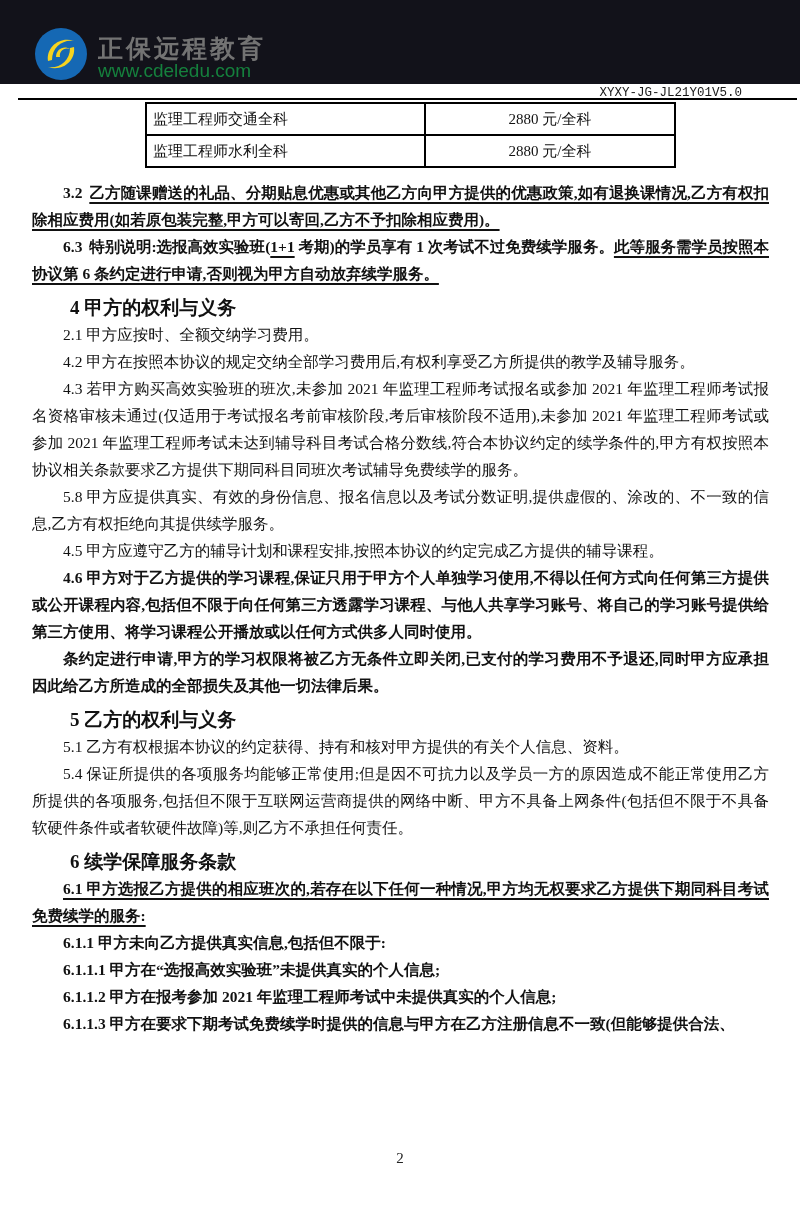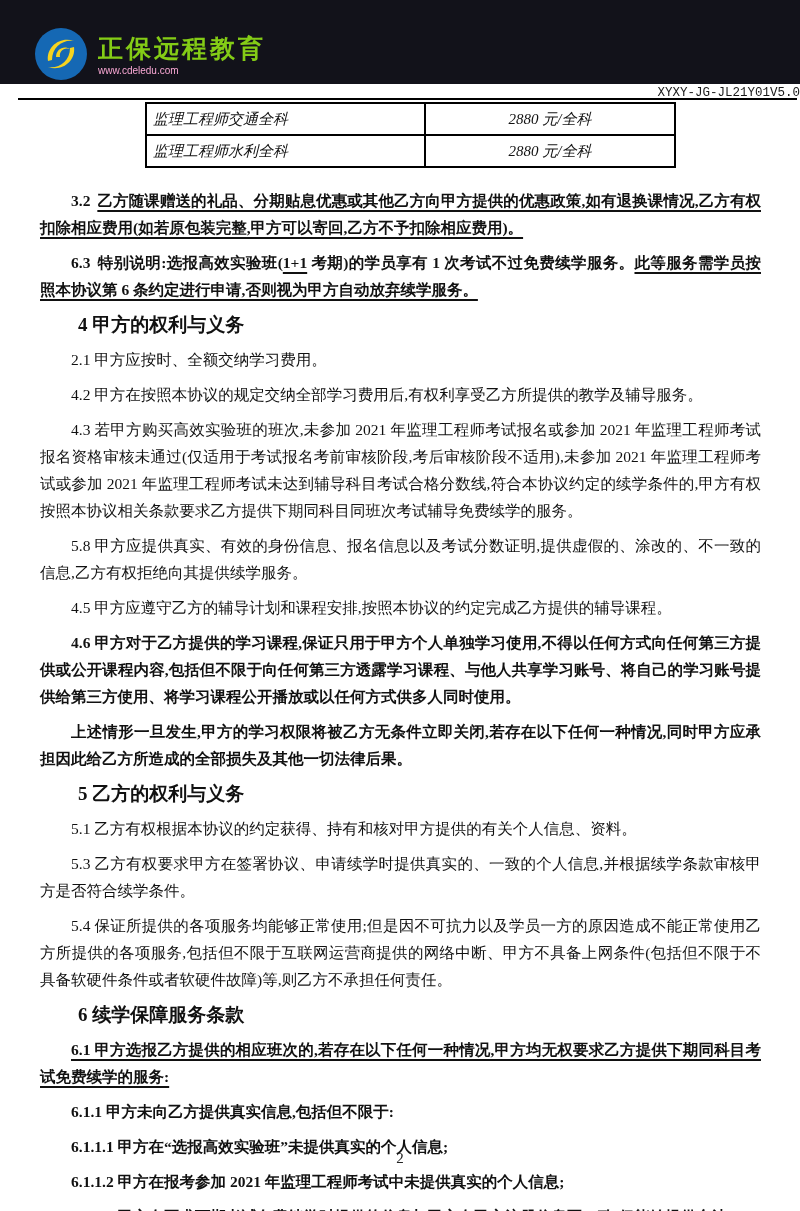--- a/index.html
+++ b/index.html
@@ -3,34 +3,34 @@
 <meta charset="utf-8">
 <style>
   html,body{margin:0;padding:0;background:#e8e8e8;}
   .page{width:800px;height:1211px;background:#ffffff;position:relative;overflow:hidden;
         font-family:"Liberation Serif",serif;color:#111111;margin:0 auto;}
   
   .band{height:84px;background:#12121a;display:flex;align-items:flex-end;
         padding:0 0 3px 34px;box-sizing:border-box;gap:10px;}
   .logo{display:block;line-height:0;}
   .brand{display:flex;flex-direction:column;justify-content:flex-end;padding-bottom:1px;}
-  .brand-name{color:#84cc16;font-size:25px;font-weight:bold;letter-spacing:3px;
+  .brand-name{color:#737373;font-size:25px;font-weight:bold;letter-spacing:3px;
               font-family:"Liberation Sans",sans-serif;line-height:28px;}
-  .brand-url{color:#f9a8d4;font-size:10px;font-family:"Liberation Sans",sans-serif;line-height:18px;}
-  .code-row{text-align:right;height:13px;line-height:13px;}
+  .brand-url{color:#15803d;font-size:19px;font-family:"Liberation Sans",sans-serif;line-height:18px;}
+  .code-row{text-align:right;padding-right:58px;height:13px;line-height:13px;}
   .doc-code{font-size:12.5px;font-family:"Liberation Mono",monospace;color:#1a1a1a;letter-spacing:0px;}
   .rule{height:2px;background:#000;margin:1px 3px 0 18px;}
   
-  .price-table{border-collapse:collapse;margin:2px 0 0 145px;table-layout:fixed;font-style:italic;}
+  .price-table{border-collapse:collapse;margin:2px 0 0 145px;table-layout:fixed;}
   .price-table td{border:2px solid #000;height:30px;font-size:15px;padding:0;vertical-align:middle;}
   .price-table td.name{width:271px;padding-left:6px;text-align:left;}
   .price-table td.price{width:248px;text-align:center;}
   
   .content{padding:11px 31px 0 32px;font-size:15.5px;line-height:27px;text-align:justify;}
-  .content p{margin:8px;text-indent:2em;}
+  .content p{margin:0;text-indent:2em;}
   .content p.h{font-weight:bold;margin-top:7px;font-size:19px;}
   .b{font-weight:bold;}
   .u{text-decoration:underline;text-decoration-thickness:1.8px;text-underline-offset:3.5px;}
   .num{margin-right:.45em;}
   .page-num{position:absolute;left:0;right:0;bottom:44px;text-align:center;font-size:15px;color:#222;}
 </style>
 </head>
 <body>
 
 <div class="page">
@@ -74,25 +74,24 @@
 
     <p class="b"><span class="num">6.3</span><span>特别说明:选报高效实验班(</span><span class="u">1+1</span><span> 考期)的学员享有 1 次考试不过免费续学服务。</span><span class="u">此等服务需学员按照本协议第 6 条约定进行申请,否则视为甲方自动放弃续学服务。</span></p>
 
     <p class="h">4 甲方的权利与义务</p>
     <p>2.1 甲方应按时、全额交纳学习费用。</p>
     <p>4.2 甲方在按照本协议的规定交纳全部学习费用后,有权利享受乙方所提供的教学及辅导服务。</p>
     <p>4.3 若甲方购买高效实验班的班次,未参加 2021 年监理工程师考试报名或参加 2021 年监理工程师考试报名资格审核未通过(仅适用于考试报名考前审核阶段,考后审核阶段不适用),未参加 2021 年监理工程师考试或参加 2021 年监理工程师考试未达到辅导科目考试合格分数线,符合本协议约定的续学条件的,甲方有权按照本协议相关条款要求乙方提供下期同科目同班次考试辅导免费续学的服务。</p>
     <p>5.8 甲方应提供真实、有效的身份信息、报名信息以及考试分数证明,提供虚假的、涂改的、不一致的信息,乙方有权拒绝向其提供续学服务。</p>
     <p>4.5 甲方应遵守乙方的辅导计划和课程安排,按照本协议的约定完成乙方提供的辅导课程。</p>
     <p class="b">4.6 甲方对于乙方提供的学习课程,保证只用于甲方个人单独学习使用,不得以任何方式向任何第三方提供或公开课程内容,包括但不限于向任何第三方透露学习课程、与他人共享学习账号、将自己的学习账号提供给第三方使用、将学习课程公开播放或以任何方式供多人同时使用。</p>
-    <p class="b">上述情形一旦发生,甲方的学习权限将被乙方无条件立即关闭,若存在以下任何一种情况,同时甲方应承担因此给乙方所造成的全部损失及其他一切法律后果。</p>
+    <p class="b">条约定进行申请,甲方的学习权限将被乙方无条件立即关闭,已支付的学习费用不予退还,同时甲方应承担因此给乙方所造成的全部损失及其他一切法律后果。</p>
 
     <p class="h">5 乙方的权利与义务</p>
     <p>5.1 乙方有权根据本协议的约定获得、持有和核对甲方提供的有关个人信息、资料。</p>
-    <p>5.3 乙方有权要求甲方在签署协议、申请续学时提供真实的、一致的个人信息,并根据续学条款审核甲方是否符合续学条件。</p>
     <p>5.4 保证所提供的各项服务均能够正常使用;但是因不可抗力以及学员一方的原因造成不能正常使用乙方所提供的各项服务,包括但不限于互联网运营商提供的网络中断、甲方不具备上网条件(包括但不限于不具备软硬件条件或者软硬件故障)等,则乙方不承担任何责任。</p>
 
     <p class="h">6 续学保障服务条款</p>
     <p class="b"><span class="u">6.1 甲方选报乙方提供的相应班次的,若存在以下任何一种情况,甲方均无权要求乙方提供下期同科目考试免费续学的服务:</span></p>
     <p class="b">6.1.1 甲方未向乙方提供真实信息,包括但不限于:</p>
     <p class="b">6.1.1.1 甲方在“选报高效实验班”未提供真实的个人信息;</p>
     <p class="b">6.1.1.2 甲方在报考参加 2021 年监理工程师考试中未提供真实的个人信息;</p>
     <p class="b">6.1.1.3 甲方在要求下期考试免费续学时提供的信息与甲方在乙方注册信息不一致(但能够提供合法、</p>
   </main>
 

